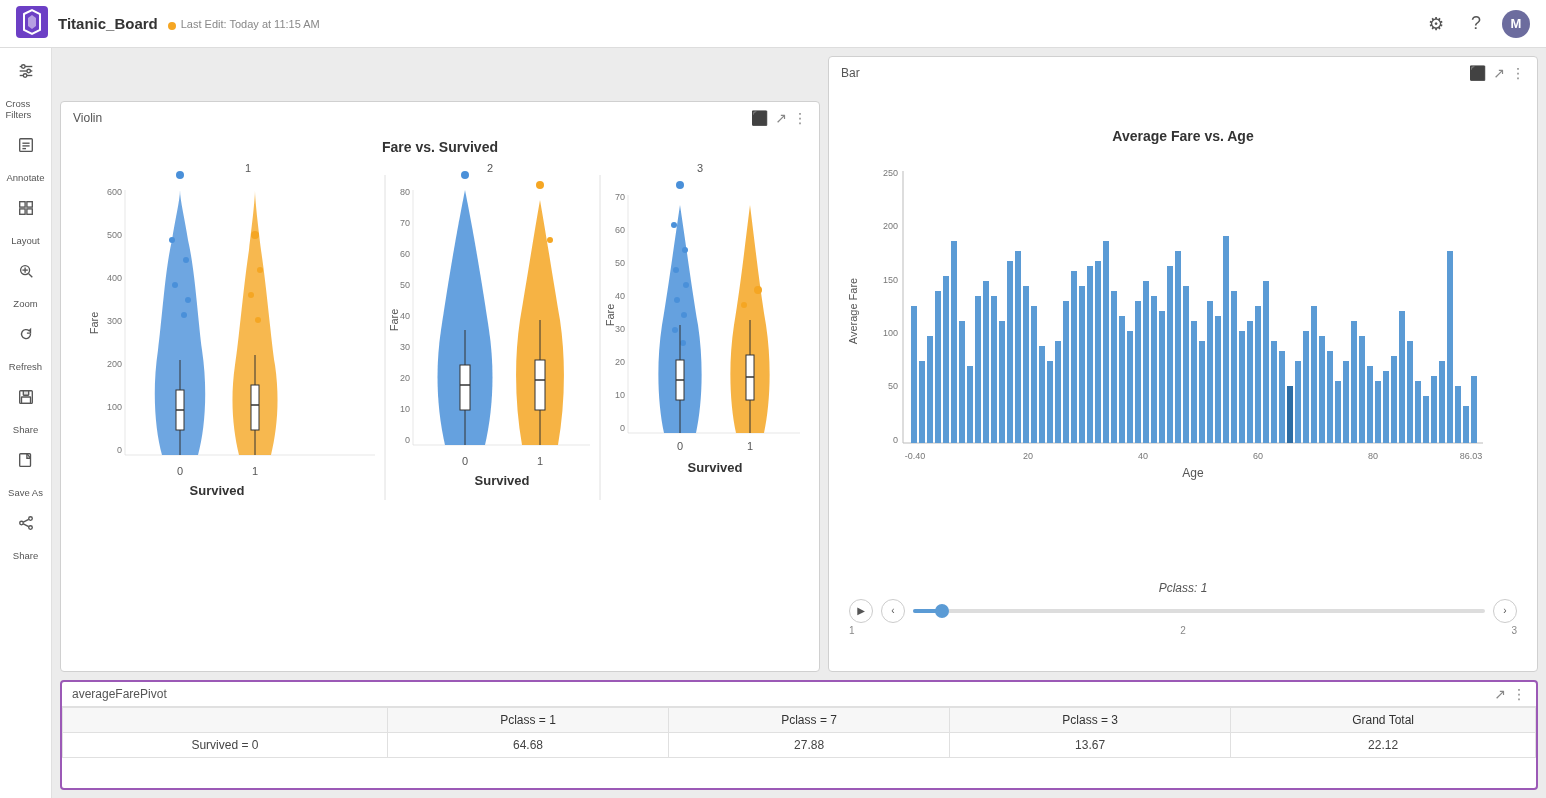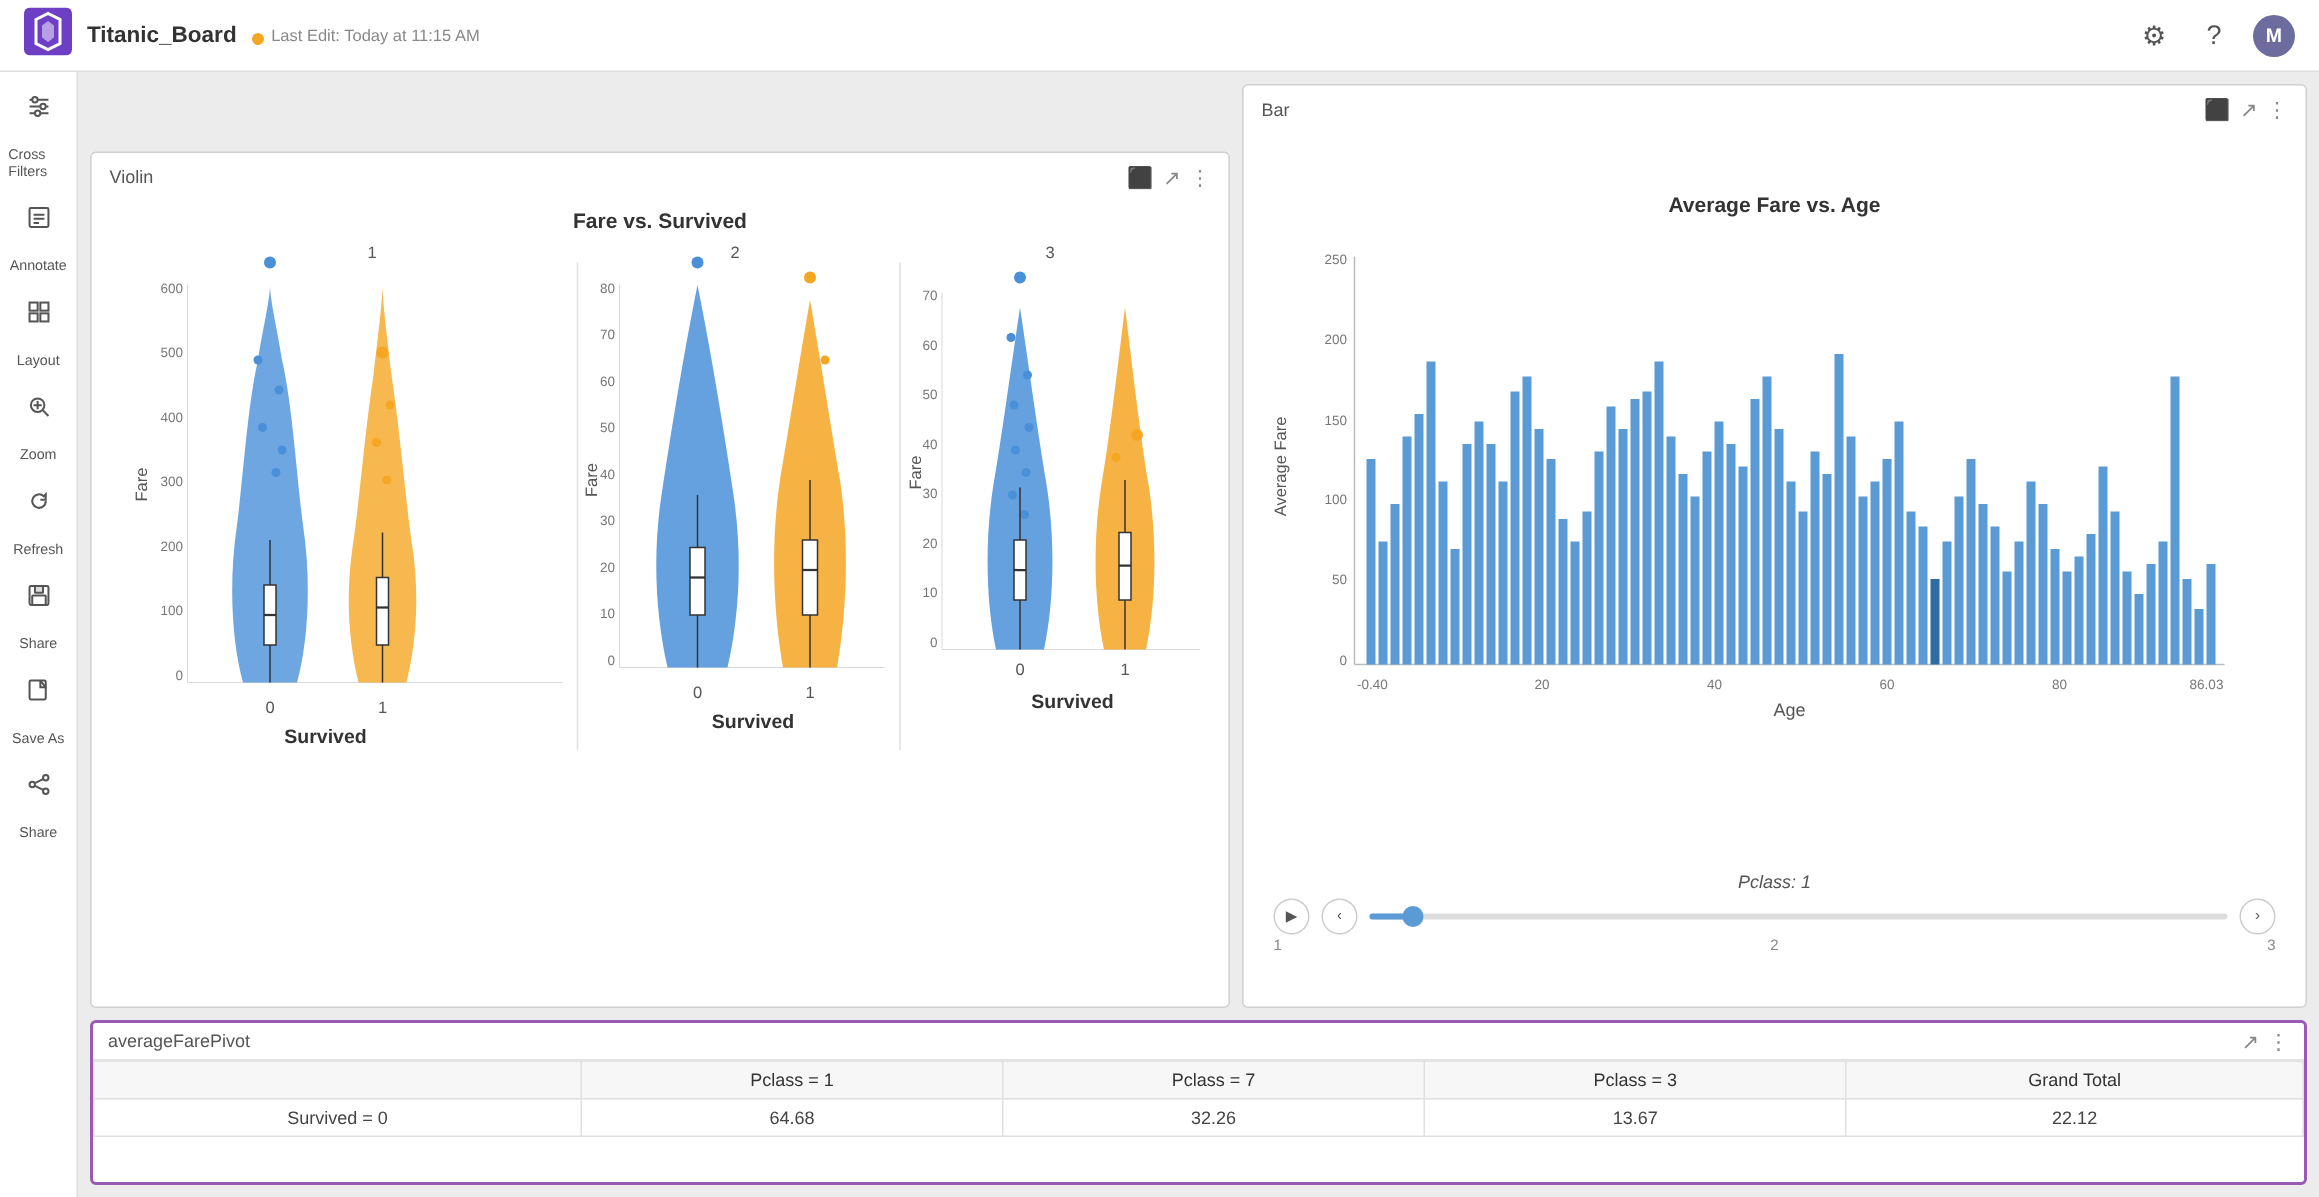--- a/index.html
+++ b/index.html
@@ -480,21 +480,21 @@
             <th>Pclass = 1</th>
             <th>Pclass = 7</th>
             <th>Pclass = 3</th>
             <th>Grand Total</th>
           </tr>
         </thead>
         <tbody>
           <tr>
             <td>Survived = 0</td>
             <td>64.68</td>
-            <td>32.26</td>
+            <td>27.88</td>
             <td>13.67</td>
             <td>22.12</td>
           </tr>
         </tbody>
       </table>
     </div>
 
   </div>
 </div>
 

